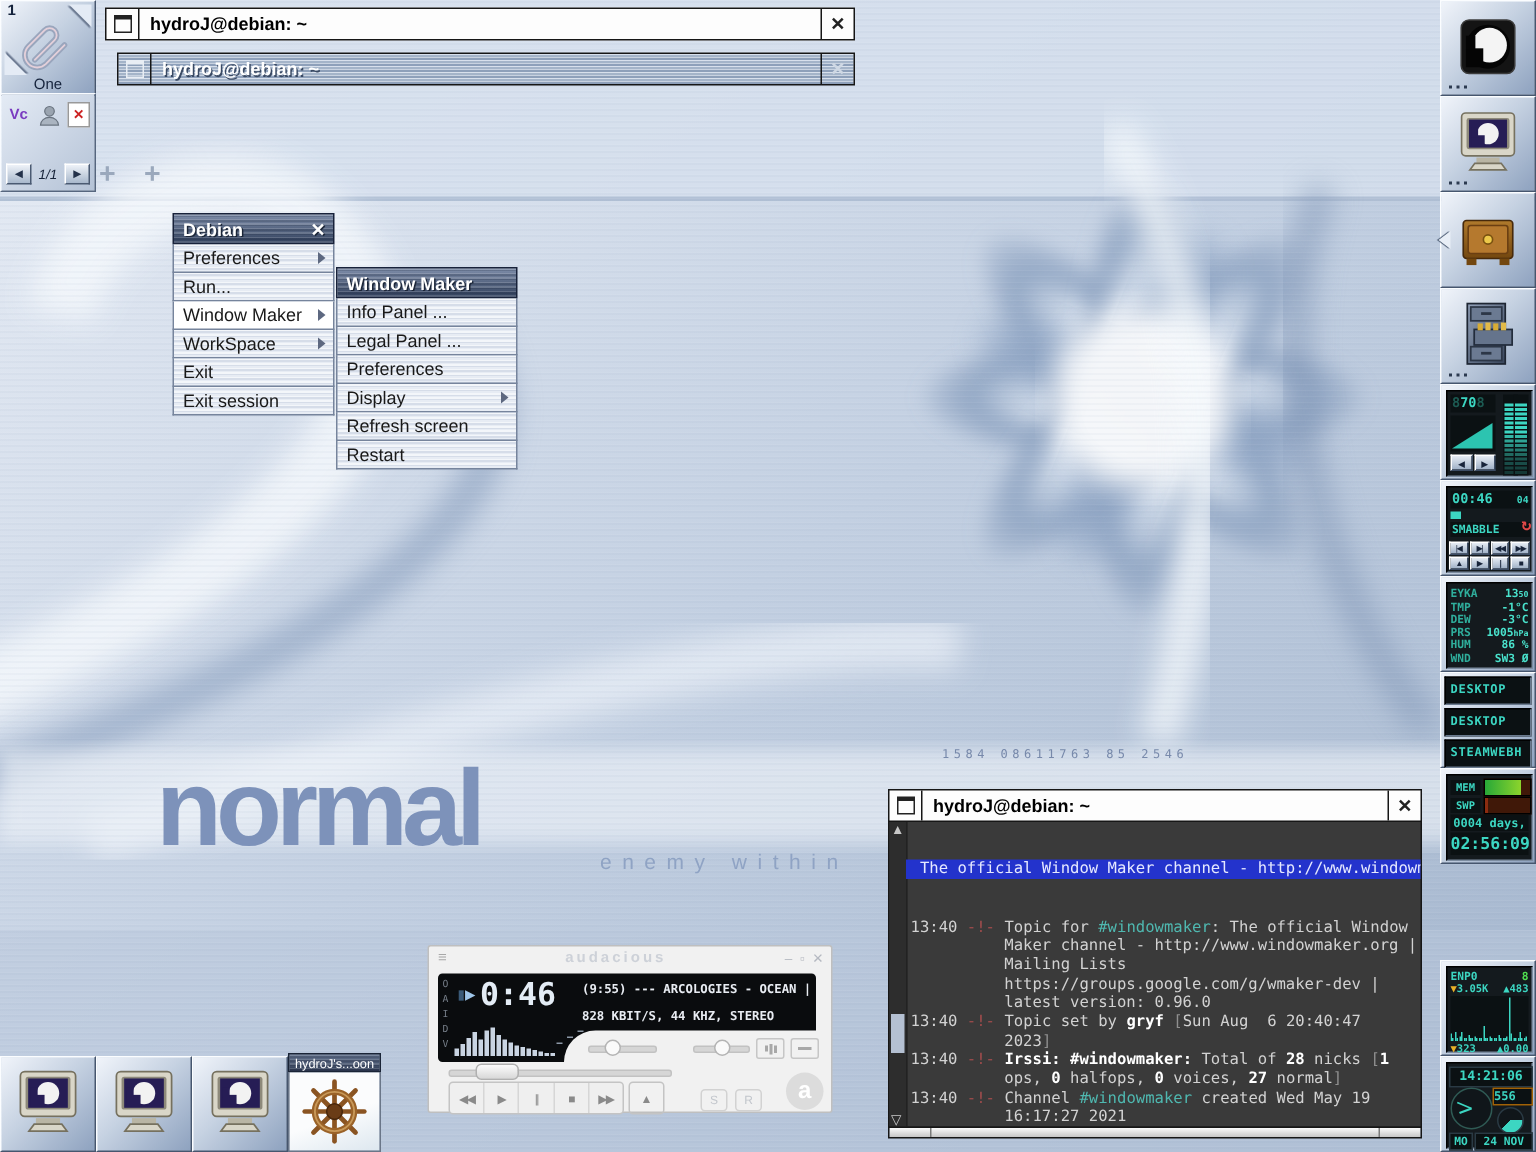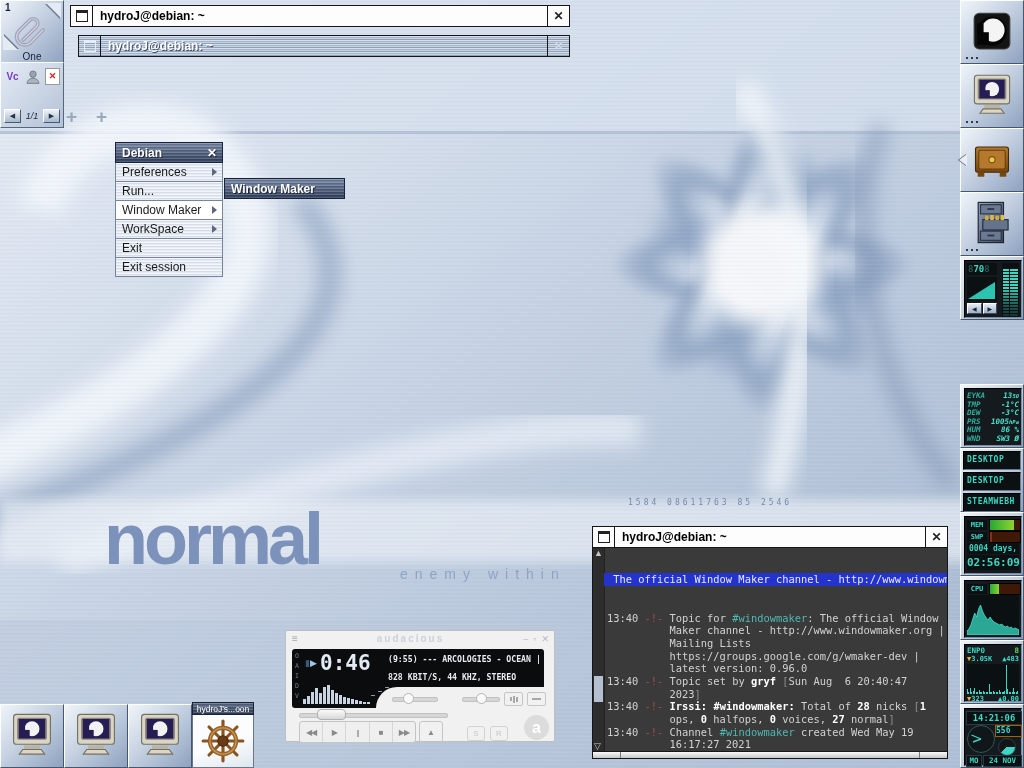--- a/index.html
+++ b/index.html
@@ -365,20 +365,41 @@
         <div class="menu-item">
           <span class="mi-label">Exit session</span>
         </div>
       </div>
   </div>
 
   <div class="abs" style="left:224px;top:178px;width:121px;">
     <div class="menu-title">
       <span>Window Maker</span>
     </div>
+    <div id="wm-items">
+        <div class="menu-item">
+          <span class="mi-label">Info Panel ...</span>
+        </div>
+        <div class="menu-item">
+          <span class="mi-label">Legal Panel ...</span>
+        </div>
+        <div class="menu-item">
+          <span class="mi-label">Preferences</span>
+        </div>
+        <div class="menu-item">
+          <span class="mi-label">Display</span>
+          <span class="subarrow"></span>
+        </div>
+        <div class="menu-item">
+          <span class="mi-label">Refresh screen</span>
+        </div>
+        <div class="menu-item">
+          <span class="mi-label">Restart</span>
+        </div>
+      </div>
   </div>
 
   <div class="abs titlebar" style="left:592px;top:526px;width:356px;">
     <span class="tb-btn tb-left">
         <span class="glyph-mini"></span>
       </span>
     <span class="tb-title">hydroJ@debian: ~</span>
     <span class="tb-btn tb-right">
         <span class="glyph-x">✕</span>
       </span>
@@ -556,22 +577,39 @@
             <div class="vu-seg" style="opacity: 0.55;"></div>
             <div class="vu-seg" style="opacity: 0.45;"></div>
             <div class="vu-seg" style="opacity: 0.35;"></div>
             <div class="vu-seg" style="opacity: 0.3;"></div>
             <div class="vu-seg" style="opacity: 0.25;"></div>
             <div class="vu-seg" style="opacity: 0.2;"></div>
           </div>
       </div>
     </div>
 
-
-    <div class="abs tile" style="top:384px;font-style:italic;">
+    <div class="abs tile" style="top:320px;">
+      <div class="dockapp">
+        <div class="lcd" id="music-lcd1"><span>00:46</span><span id="music-track">04</span></div>
+        <div class="abs" id="music-block"></div>
+        <div class="lcd" id="music-lcd2"><span>SMABBLE</span><span id="music-repeat">↻</span></div>
+        <div id="music-buttons">
+            <div class="mini-btn">|◀</div>
+            <div class="mini-btn">▶|</div>
+            <div class="mini-btn">◀◀</div>
+            <div class="mini-btn">▶▶</div>
+            <div class="mini-btn">▲</div>
+            <div class="mini-btn">▶</div>
+            <div class="mini-btn">||</div>
+            <div class="mini-btn">■</div>
+          </div>
+      </div>
+    </div>
+
+    <div class="abs tile" style="top:384px;">
       <div class="dockapp">
         <div id="weather-rows">
             <div class="wx-row">
               <span class="wx-label">EYKA</span>
               <span class="wx-val">13</span>
               <span class="wx-sup">50</span>
             </div>
             <div class="wx-row">
               <span class="wx-label">TMP</span>
               <span class="wx-val">-1°C</span>
@@ -617,33 +655,20 @@
           <span class="mon-label lcd">SWP</span>
           <span class="mon-bar">
               <i class="mon-fill" id="swp-fill" style="background: rgb(140, 44, 16); width: 6%;"></i>
             </span>
         </div>
         <div class="lcd" id="mem-days">0004 days,</div>
         <div class="lcd" id="mem-uptime">02:56:09</div>
       </div>
     </div>
 
-    <div class="abs tile" style="top:576px;">
-      <div class="dockapp">
-        <div class="mon-row" style="left:2px;top:2px;">
-          <span class="mon-label lcd">CPU</span>
-          <span class="mon-bar">
-              <i class="mon-fill" id="cpu-fill" style="width: 30%;"></i>
-            </span>
-        </div>
-        <svg id="cpu-graph" width="52" height="40">
-          <polygon id="cpu-poly" fill="#2aa795" stroke="#49e2cc" stroke-width="0.8" points="0,40 0.0,36 1.9,34 3.9,30 5.8,24 7.7,18 9.6,22 11.6,14 13.5,10 15.4,16 17.3,20 19.3,23 21.2,25 23.1,22 25.0,25 27.0,27 28.9,28 30.8,29 32.7,30 34.7,29 36.6,31 38.5,32 40.4,31 42.4,33 44.3,32 46.2,34 48.1,33 50.1,34 52.0,35 52,40"></polygon>
-        </svg>
-      </div>
-    </div>
 
     <div class="abs tile" style="top:640px;">
       <div class="dockapp">
         <div id="net-head">
             <span>ENP0</span>
             <span id="net-live">8</span>
           </div>
         <div class="net-rates" style="top:10px;">
           <span><span class="arr-d">▼</span><span>3.05K</span></span>
           <span><span class="arr-u">▲</span><span>483</span></span>

